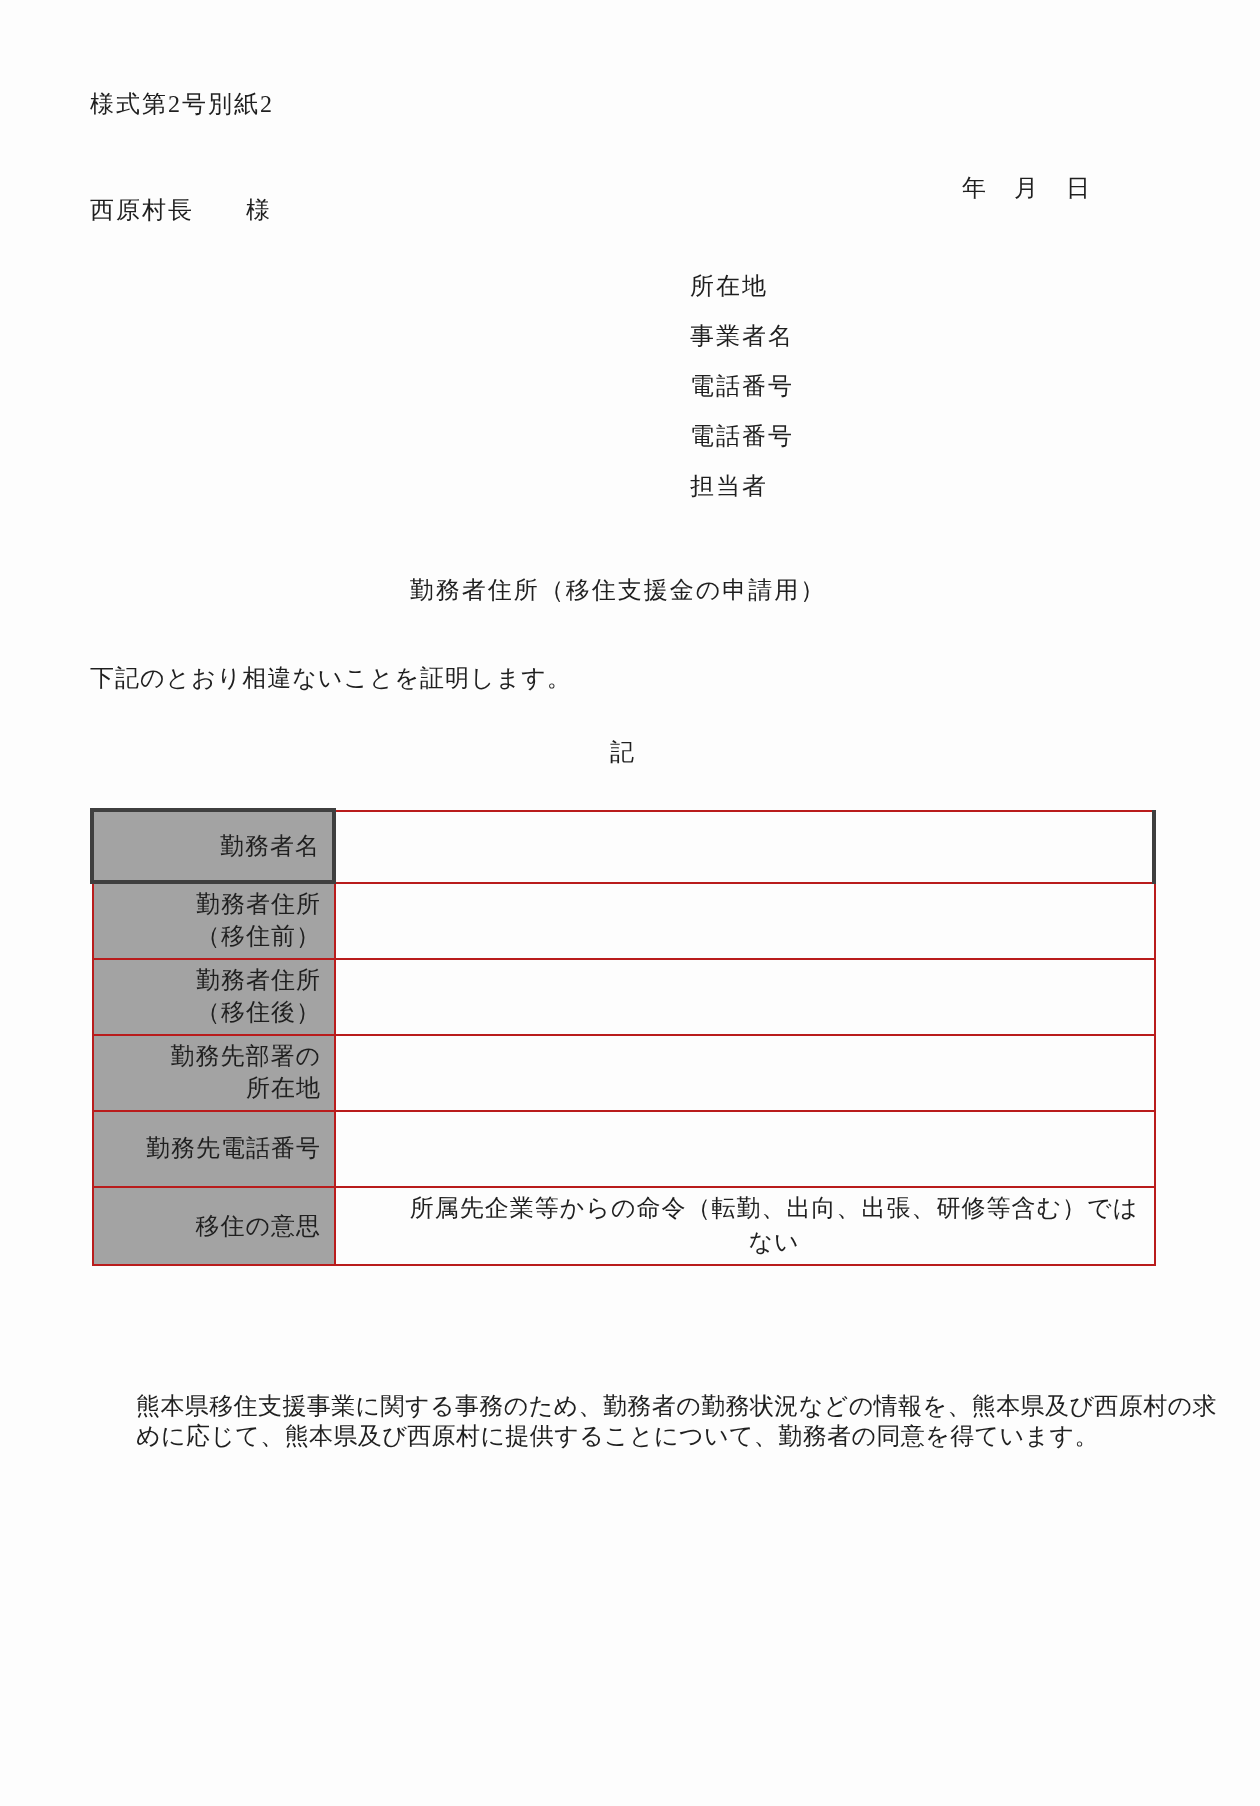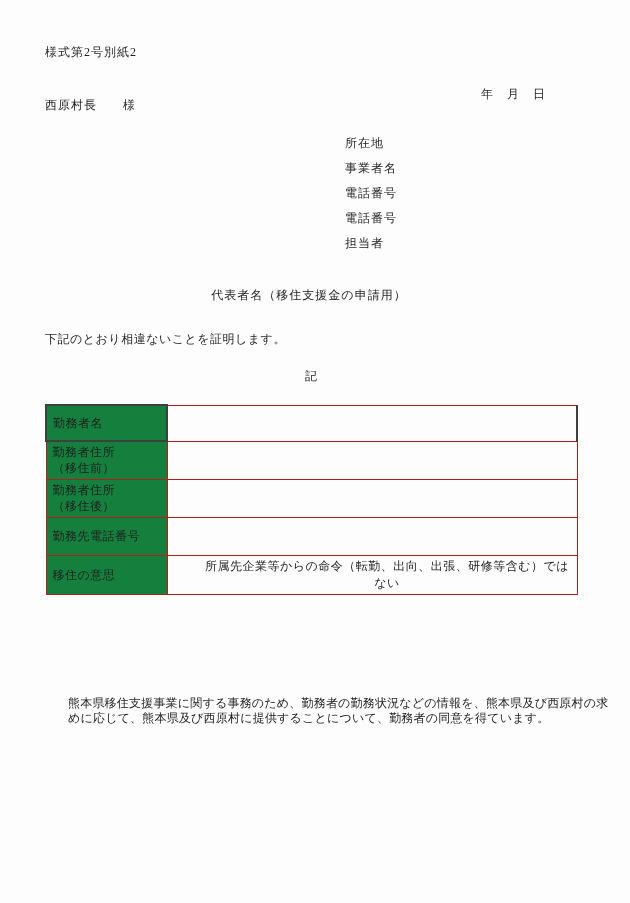--- a/index.html
+++ b/index.html
@@ -73,22 +73,22 @@
     font-size: 12px;
     color: #1f1f1f;
   }
   table.form-table td {
     border: 1px solid #b91c1c;
     padding: 2px 6px;
     vertical-align: middle;
   }
   td.hcell {
     width: 107px;
-    background: #15803d;
-    text-align: left;
+    background: #a3a3a3;
+    text-align: right;
     white-space: pre-line;
     line-height: 16px;
     letter-spacing: 0.5px;
   }
   td.vcell {
     background: #fdfdfd;
   }
   td.vcell.centered {
     text-align: center;
     letter-spacing: 0.5px;
@@ -125,21 +125,21 @@
   <div class="abs addressee">西原村長　　様</div>
 
   <div class="abs sender-block">
     <div class="sender-field">所在地</div>
     <div class="sender-field">事業者名</div>
     <div class="sender-field">電話番号</div>
     <div class="sender-field">電話番号</div>
     <div class="sender-field">担当者</div>
   </div>
 
-  <div class="abs doc-title">代表者名（移住支援金の申請用）</div>
+  <div class="abs doc-title">勤務者住所（移住支援金の申請用）</div>
 
   <div class="abs certify">下記のとおり相違ないことを証明します。</div>
 
   <div class="abs ki-marker">記</div>
 
   <table class="form-table">
     <tbody>
       <tr class="row-1">
         <td class="hcell">勤務者名</td>
         <td class="vcell"></td>
@@ -148,20 +148,25 @@
         <td class="hcell">勤務者住所
 （移住前）</td>
         <td class="vcell"></td>
       </tr>
       <tr class="row-n">
         <td class="hcell">勤務者住所
 （移住後）</td>
         <td class="vcell"></td>
       </tr>
       <tr class="row-n">
+        <td class="hcell">勤務先部署の
+所在地</td>
+        <td class="vcell"></td>
+      </tr>
+      <tr class="row-n">
         <td class="hcell">勤務先電話番号</td>
         <td class="vcell"></td>
       </tr>
       <tr class="row-n">
         <td class="hcell">移住の意思</td>
         <td class="vcell centered">所属先企業等からの命令（転勤、出向、出張、研修等含む）ではない</td>
       </tr>
     </tbody>
   </table>
 

